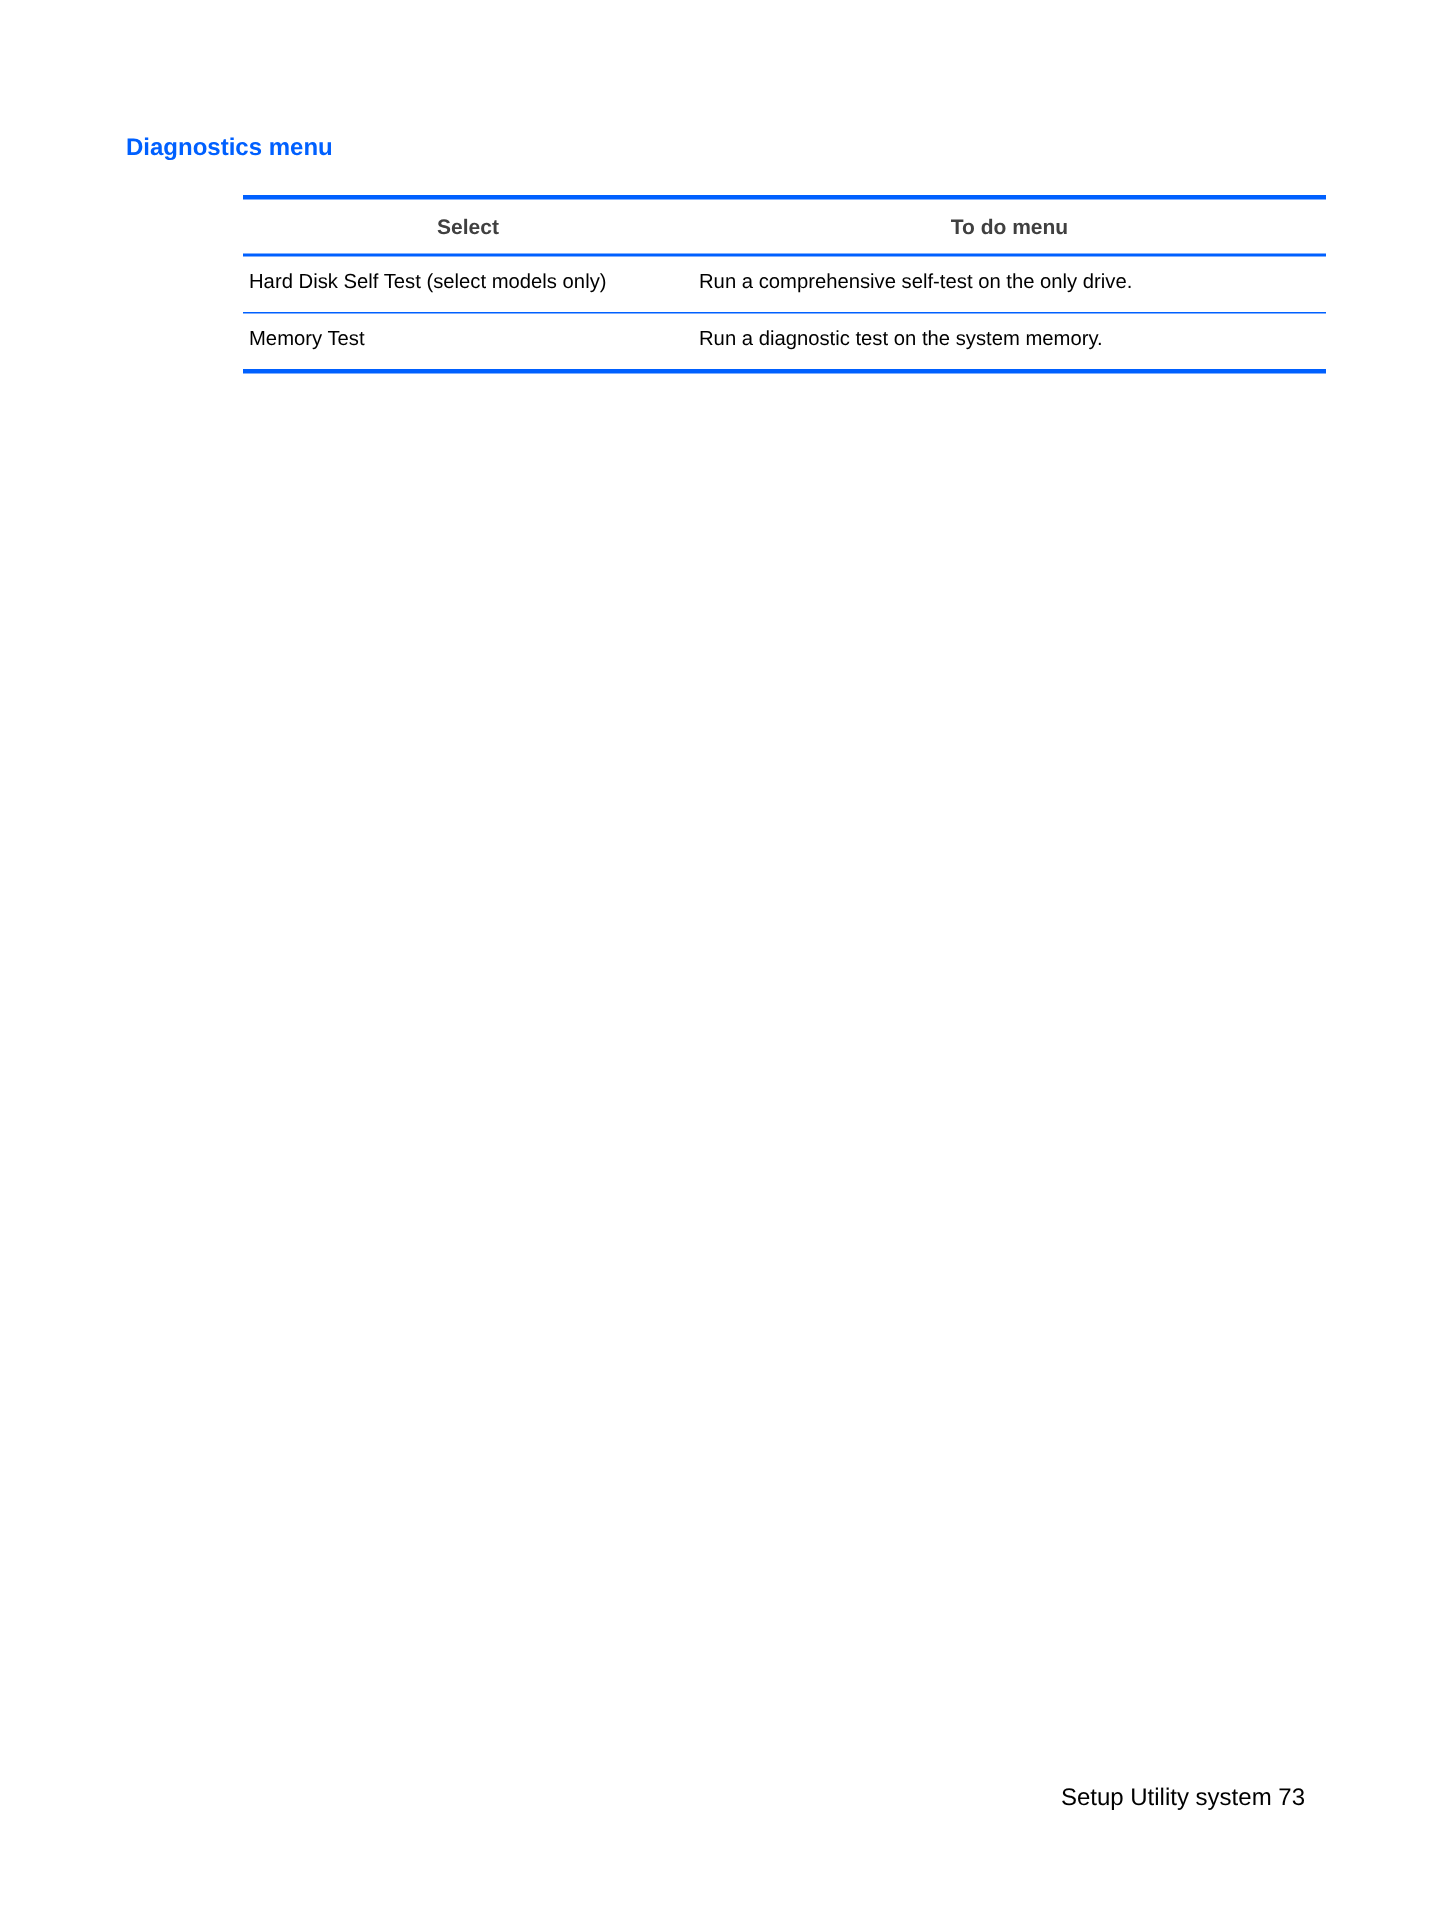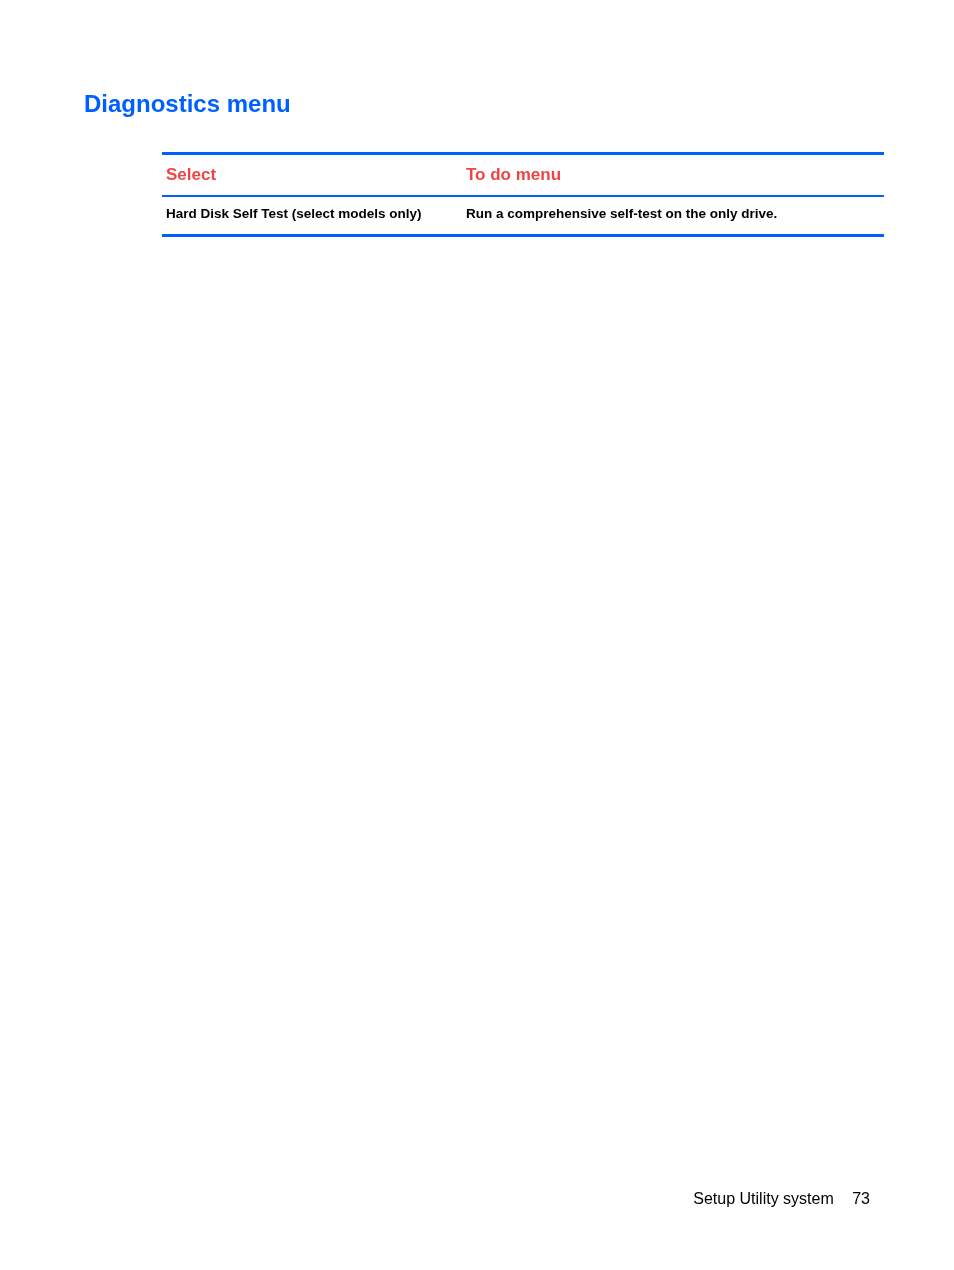--- a/index.html
+++ b/index.html
@@ -10,88 +10,90 @@
     body {
       width: 954px;
       height: 1270px;
       background: #ffffff;
       font-family: Arial, Helvetica, sans-serif;
       position: relative;
       padding: 90px 84px 0 84px;
     }
     .heading {
       color: #0060ff;
-      font-size: 24px;
+      font-size: 16px;
       font-weight: bold;
-      margin-bottom: 34px;
+      margin-bottom: 22px;
     }
     .table-container {
       margin-left: 78px;
       width: 722px;
     }
     table {
       width: 100%;
       border-collapse: collapse;
     }
     thead tr {
       border-top: 3px solid #0060ff;
       border-bottom: 2px solid #0060ff;
     }
     th {
-      text-align: left;
-      font-size: 17px;
+      text-align: center;
+      font-size: 14px;
       font-weight: bold;
-      color: #ef4444;
+      color: #404040;
       padding: 10px 4px 10px 4px;
     }
     th.col-select {
       width: 300px;
     }
     tbody tr {
       border-bottom: 1px solid #0060ff;
     }
     tbody tr:last-child {
       border-bottom: 3px solid #0060ff;
     }
     td {
       font-size: 13.5px;
       color: #000000;
       padding: 9px 4px 13px 4px;
       vertical-align: top;
-      font-weight: bold;
     }
     .footer {
       position: absolute;
       bottom: 62px;
       right: 84px;
       font-size: 16px;
       color: #000000;
     }
     .footer .page-num {
-      margin-left: 14px;
     }
   </style>
 </head>
 <body>
 
 <h2 class="heading">Diagnostics menu</h2>
 
 <div class="table-container">
   <table>
     <thead>
       <tr>
         <th class="col-select">Select</th>
         <th class="col-todo">To do menu</th>
       </tr>
     </thead>
     <tbody>
       <tr>
         <td>Hard Disk Self Test (select models only)</td>
         <td>Run a comprehensive self-test on the only drive.</td>
       </tr>
+      <tr>
+        <td>Memory Test</td>
+        <td>Run a diagnostic test on the system memory.</td>
+      </tr>
     </tbody>
   </table>
 </div>
 
 <div class="footer">
   <span>Setup Utility system</span>
   <span class="page-num">73</span>
 </div>
 
 </body></html>

